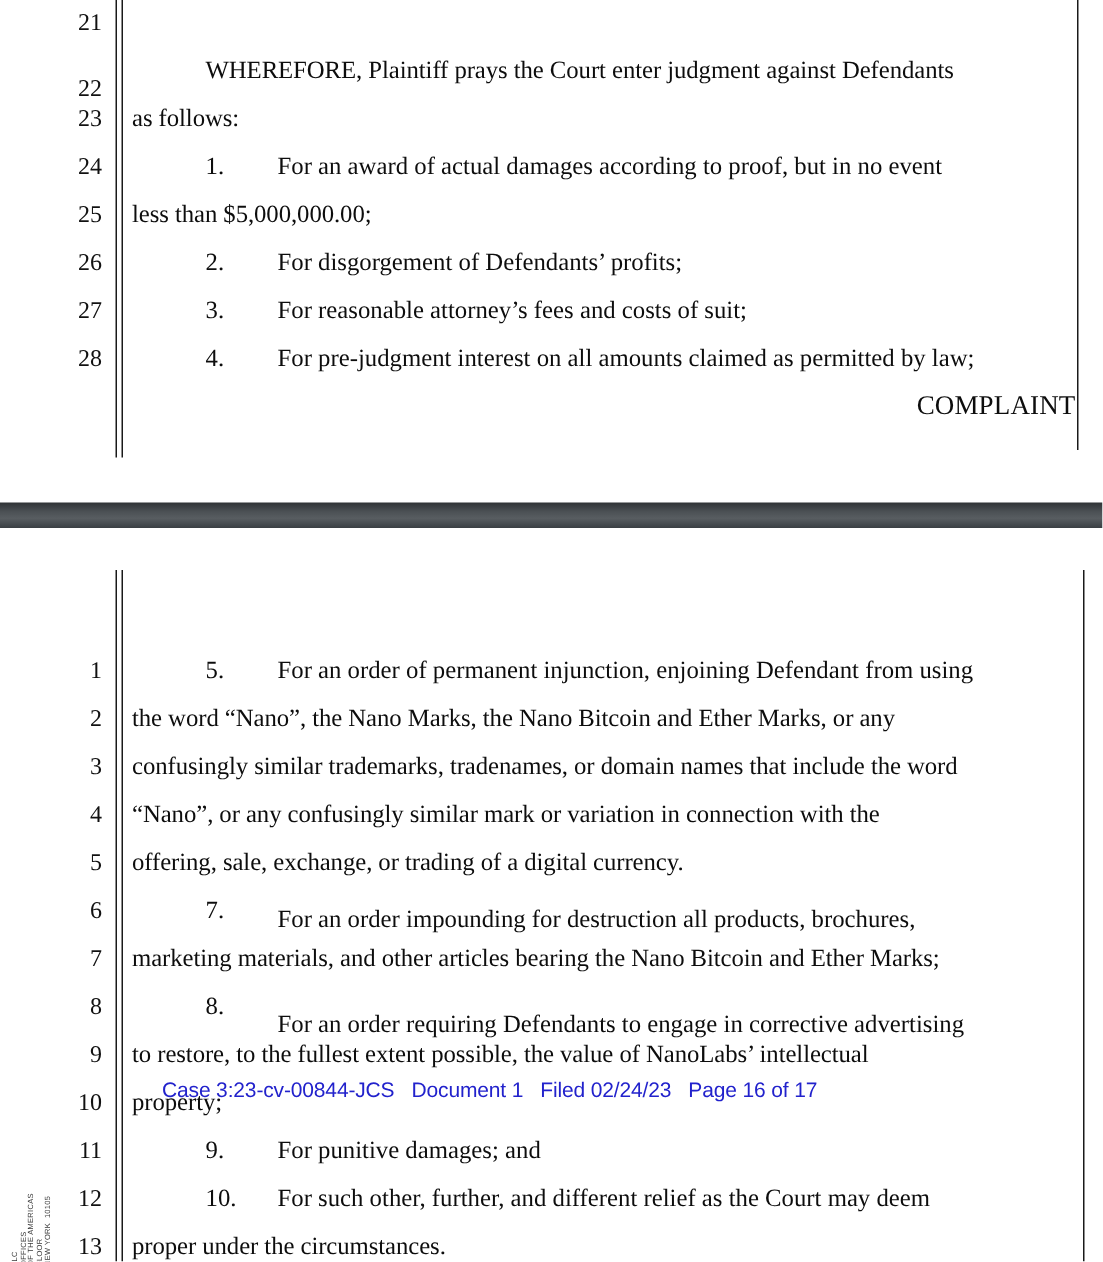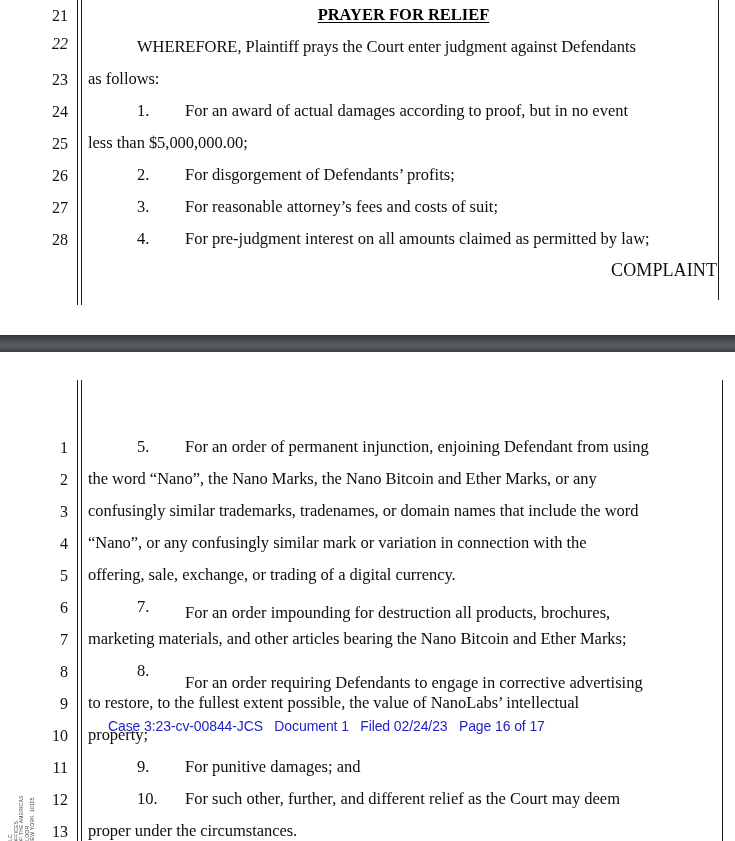--- a/index.html
+++ b/index.html
@@ -166,30 +166,29 @@
 <body>
 
 <div class="page" id="page-one">
 
   <div class="rule rule-left-a" style="top:0px;height:305px;"></div>
   <div class="rule rule-left-b" style="top:0px;height:305px;"></div>
   <div class="rule rule-right" style="left:718px;top:0px;height:300px;"></div>
 
   <div class="linenos">
     <div class="lineno" style="top:8px;">21</div>
-    <div class="lineno" style="top:36px;font-style:italic;">22</div>
+    <div class="lineno" style="top:52px;">22</div>
     <div class="lineno" style="top:72px;">23</div>
     <div class="lineno" style="top:104px;">24</div>
     <div class="lineno" style="top:136px;">25</div>
     <div class="lineno" style="top:168px;">26</div>
     <div class="lineno" style="top:200px;">27</div>
     <div class="lineno" style="top:232px;">28</div>
   </div>
 
-  <div class="heading" style="top:6px;">PRAYER FOR RELIEF</div>
 
   <div class="body-text">
     <div class="tline indent" style="top:38px;">WHEREFORE, Plaintiff prays the Court enter judgment against Defendants</div>
     <div class="tline" style="top:70px;">as follows:</div>
 
     <div class="item-num" style="top:102px;">1.</div>
     <div class="item-txt" style="top:102px;">For an award of actual damages according to proof, but in no event</div>
     <div class="tline" style="top:134px;">less than $5,000,000.00;</div>
 
     <div class="item-num" style="top:166px;">2.</div>

